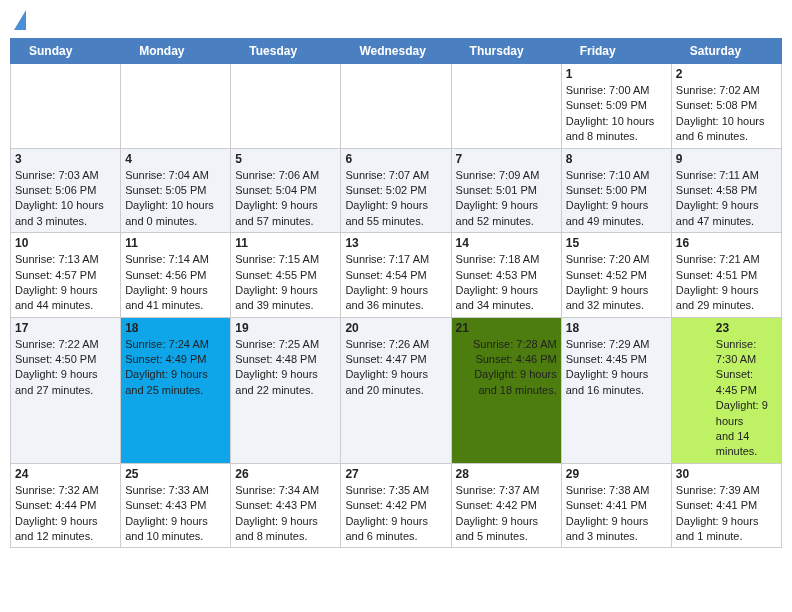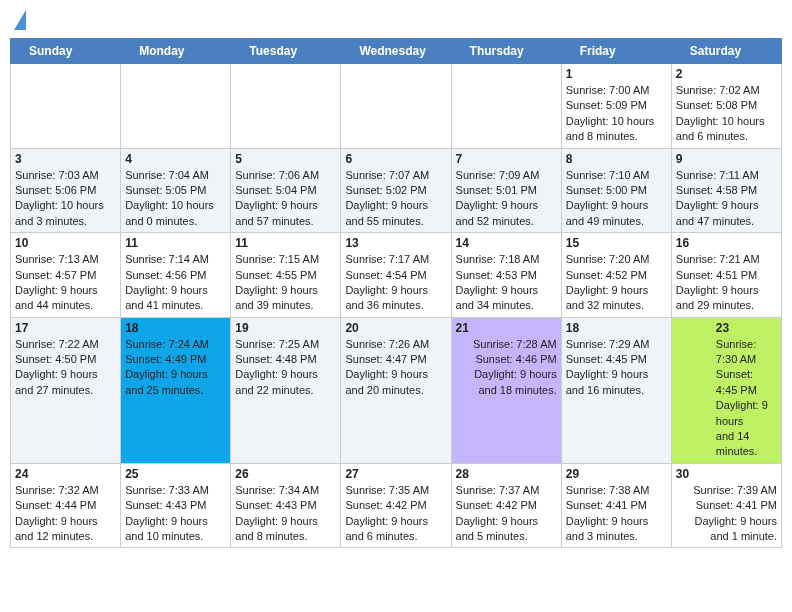--- a/index.html
+++ b/index.html
@@ -271,21 +271,21 @@
 Daylight: 9 hours
 and 22 minutes.</div>
         </td>
         <td style="background: rgb(240, 244, 248);">
           <span class="day-number">20</span>
           <div class="day-info" style="white-space: pre-line;">Sunrise: 7:26 AM
 Sunset: 4:47 PM
 Daylight: 9 hours
 and 20 minutes.</div>
         </td>
-        <td style="background: #c4b5fd;">
+        <td style="background: #4d7c0f;">
           <span class="day-number">21</span>
           <div class="day-info" style="white-space: pre-line; text-align: right;">Sunrise: 7:28 AM
 Sunset: 4:46 PM
 Daylight: 9 hours
 and 18 minutes.</div>
         </td>
         <td style="background: rgb(240, 244, 248);">
           <span class="day-number">18</span>
           <div class="day-info" style="white-space: pre-line;">Sunrise: 7:29 AM
 Sunset: 4:45 PM
@@ -338,20 +338,20 @@
         </td>
         <td>
           <span class="day-number">29</span>
           <div class="day-info" style="white-space: pre-line;">Sunrise: 7:38 AM
 Sunset: 4:41 PM
 Daylight: 9 hours
 and 3 minutes.</div>
         </td>
         <td>
           <span class="day-number">30</span>
-          <div class="day-info" style="white-space: pre-line; text-align: right;">Sunrise: 7:39 AM
+          <div class="day-info" style="white-space: pre-line;">Sunrise: 7:39 AM
 Sunset: 4:41 PM
 Daylight: 9 hours
 and 1 minute.</div>
         </td>
       </tr>
     </tbody>
 </table>
 
 </body></html>

